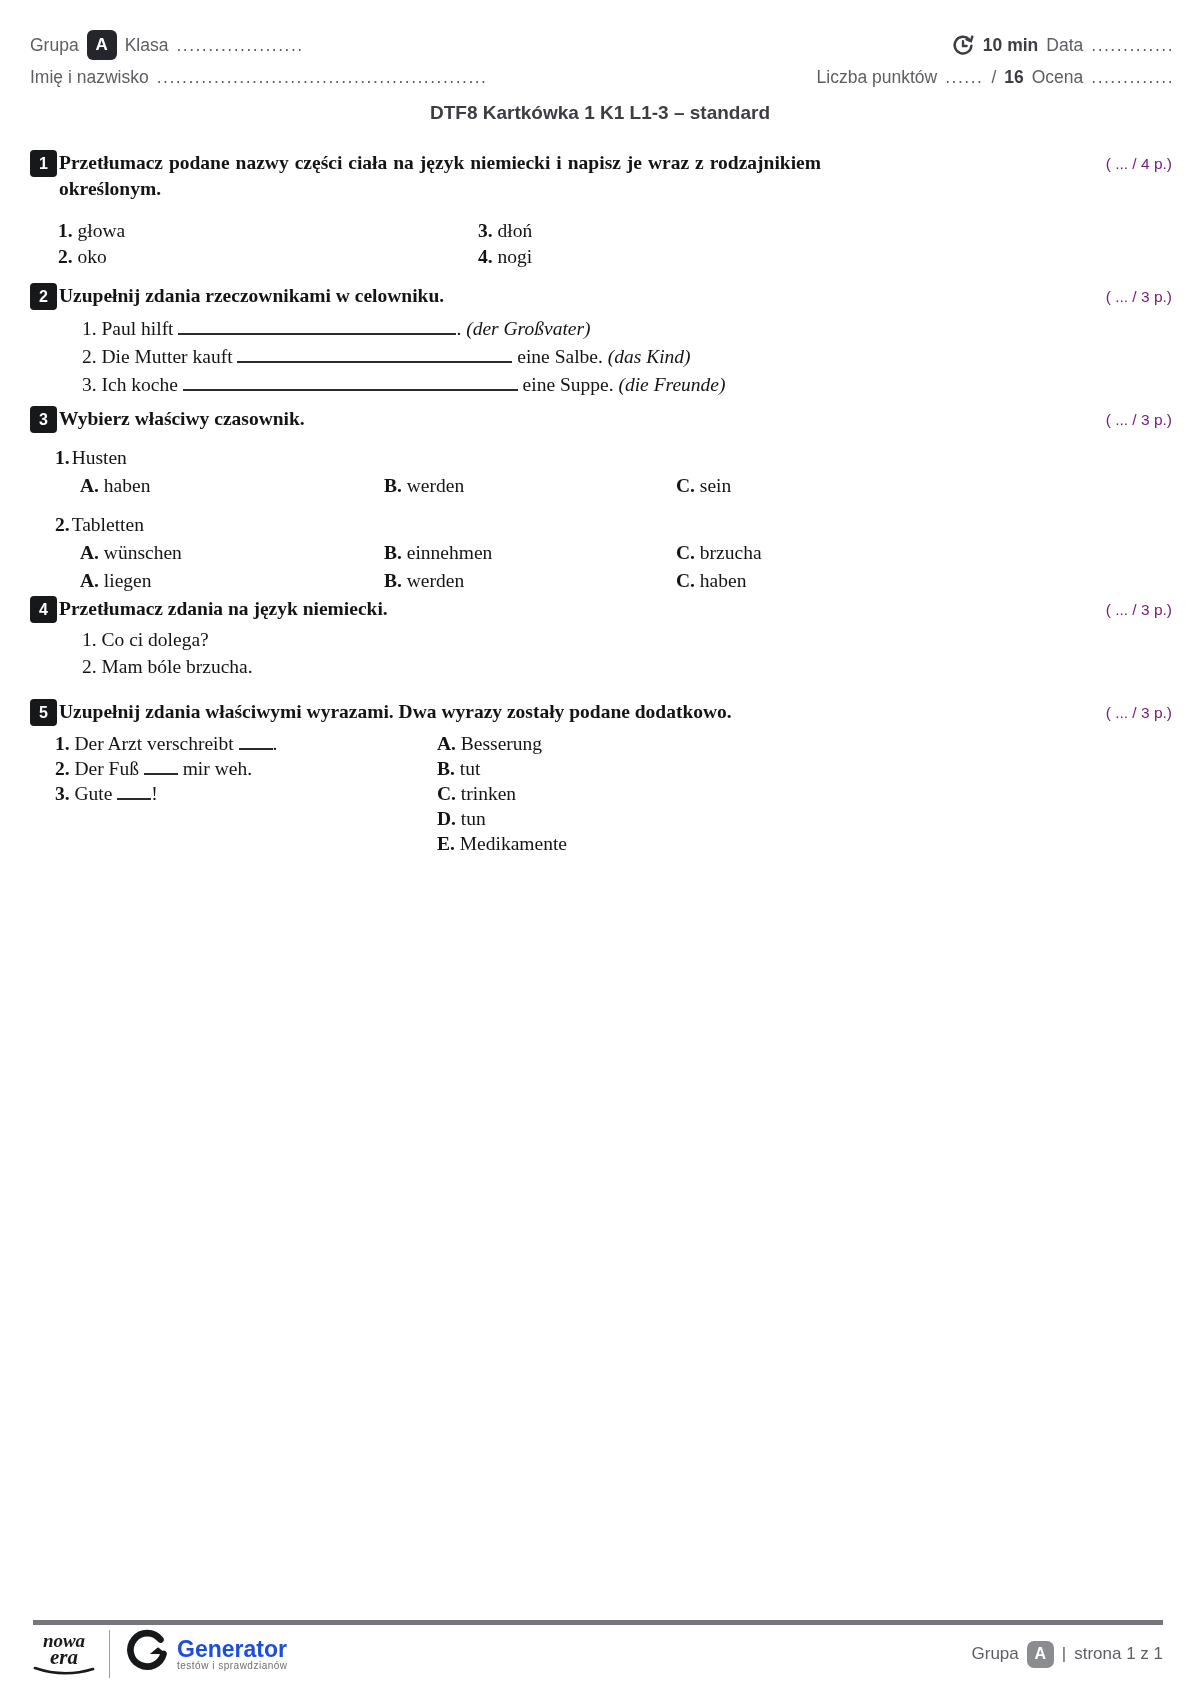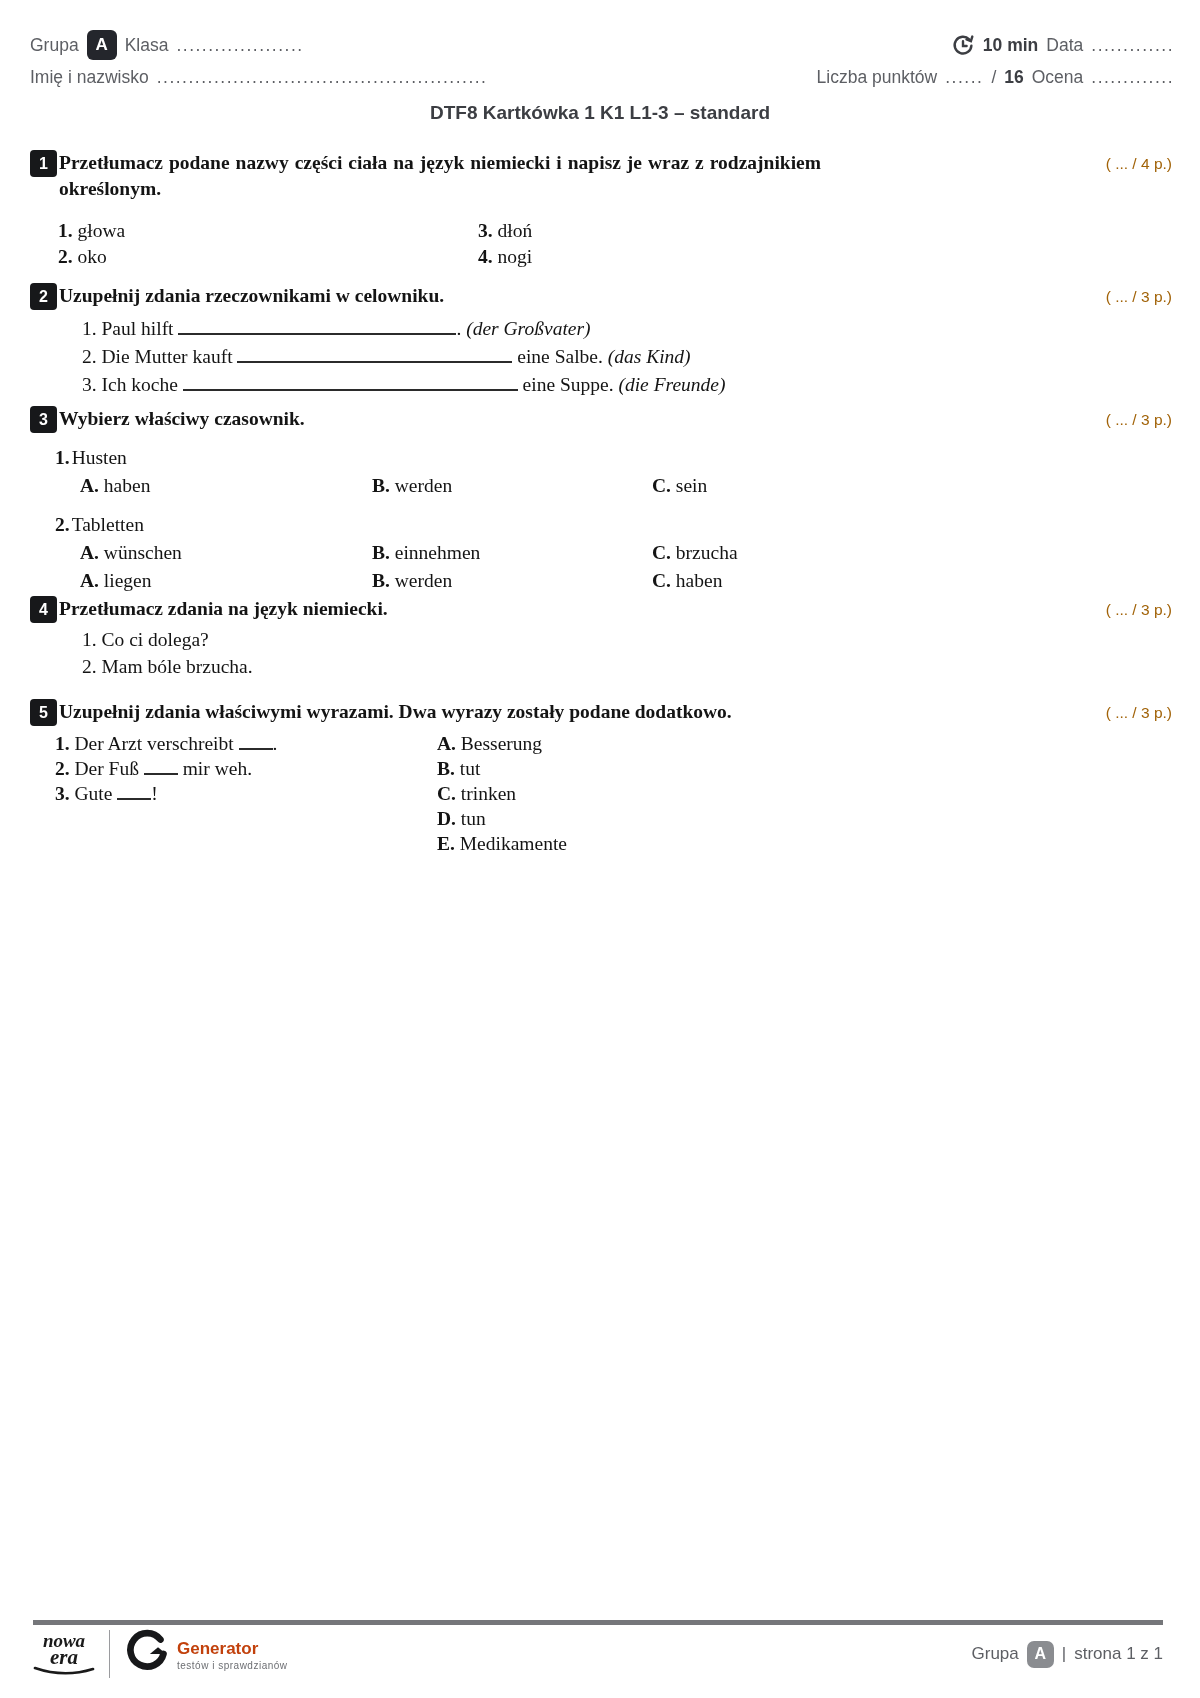--- a/index.html
+++ b/index.html
@@ -26,36 +26,36 @@
     font-size:19px; color:#3c3e43; }
   
   .tasks { position:absolute; left:30px; top:150px; width:1142px; font-size:19.5px; line-height:26px; }
   .task { position:relative; }
   .tbadge { position:absolute; left:0; top:0; width:27px; height:27px; background:#17181a;
     color:#fff; font-family:"Liberation Sans","DejaVu Sans",sans-serif; font-weight:bold;
     font-size:16px; text-align:center; line-height:27px; border-radius:4px; }
   .thead { margin-left:29px; font-weight:bold; }
   .t1head { width:762px; text-align:justify; }
   .pts { position:absolute; right:0; top:1px; font-family:"Liberation Sans","DejaVu Sans",sans-serif;
-    font-size:15.5px; color:#a16207; font-weight:normal; }
+    font-size:15.5px; color:#701a75; font-weight:normal; }
   .blank { display:inline-block; height:5px; border-bottom:2px solid #2b2b2b; }
   .w278 { width:278px; } .w275 { width:275px; } .w335 { width:335px; } .wshort { width:34px; }
   
   .t1-items { margin-left:28px; margin-top:16px; }
   .t1-items .row { display:flex; }
   .t1-items .c1 { width:420px; }
   .task1 { margin-bottom:13px; }
   
   .t2-lines { margin-left:52px; margin-top:6px; }
   .t2-lines .line { height:28px; line-height:28px; }
   .task2 { margin-bottom:7px; }
   
   .q-stem { margin-left:25px; margin-top:13px; }
   .q-stem b { margin-right:2px; }
-  .opts { display:flex; margin-left:50px; margin-top:2px; }
+  .opts { display:flex; margin-left:50px; margin-top:2px;gap:12px; }
   .opt-a { width:292px; } .opt-b { width:280px; }
   .task3 { margin-bottom:2px; }
   
   .t4-lines { margin-left:52px; margin-top:4px; }
   .t4-lines .line { height:27px; line-height:27px; }
   .task4 { margin-bottom:19px; }
   
   .t5-body { display:flex; margin-left:25px; margin-top:6px; }
   .t5-left { width:382px; }
   .t5-left .line, .t5-right .line { height:25px; line-height:25px; }
@@ -64,21 +64,21 @@
   .footer { position:absolute; left:33px; top:1629px; width:1130px; display:flex;
     justify-content:space-between; align-items:center;
     font-family:"Liberation Sans","DejaVu Sans",sans-serif; color:#5d5f64; }
   .f-left { display:flex; align-items:center; gap:14px; }
   .ne-logo { display:flex; flex-direction:column; align-items:center; line-height:18px;
     font-family:"Liberation Serif","DejaVu Serif",serif; font-style:italic; font-weight:bold;
     color:#1a1a1a; font-size:19px; }
   .ne-logo .ne2 { font-size:21px; margin-top:-2px; }
   .f-divider { width:1px; height:48px; background:#9a9b9e; }
   .gen-block { display:flex; align-items:center; gap:7px; }
-  .gen-text b { display:block; font-size:17px; color:#c2410c; line-height:22px; }
+  .gen-text b { display:block; font-size:23px; color:#1d4ed8; line-height:22px; }
   .gen-text small { display:block; font-size:10px; color:#6d6f73; letter-spacing:0.5px; }
   .f-right { display:flex; align-items:center; gap:8px; font-size:17px; }
   .badge-gray { display:inline-flex; align-items:center; justify-content:center;
     width:27px; height:27px; background:#8a8c90; color:#fff; border-radius:7px;
     font-weight:bold; font-size:16px; }
 </style>
 </head>
 <body>
 
 <div class="page">

